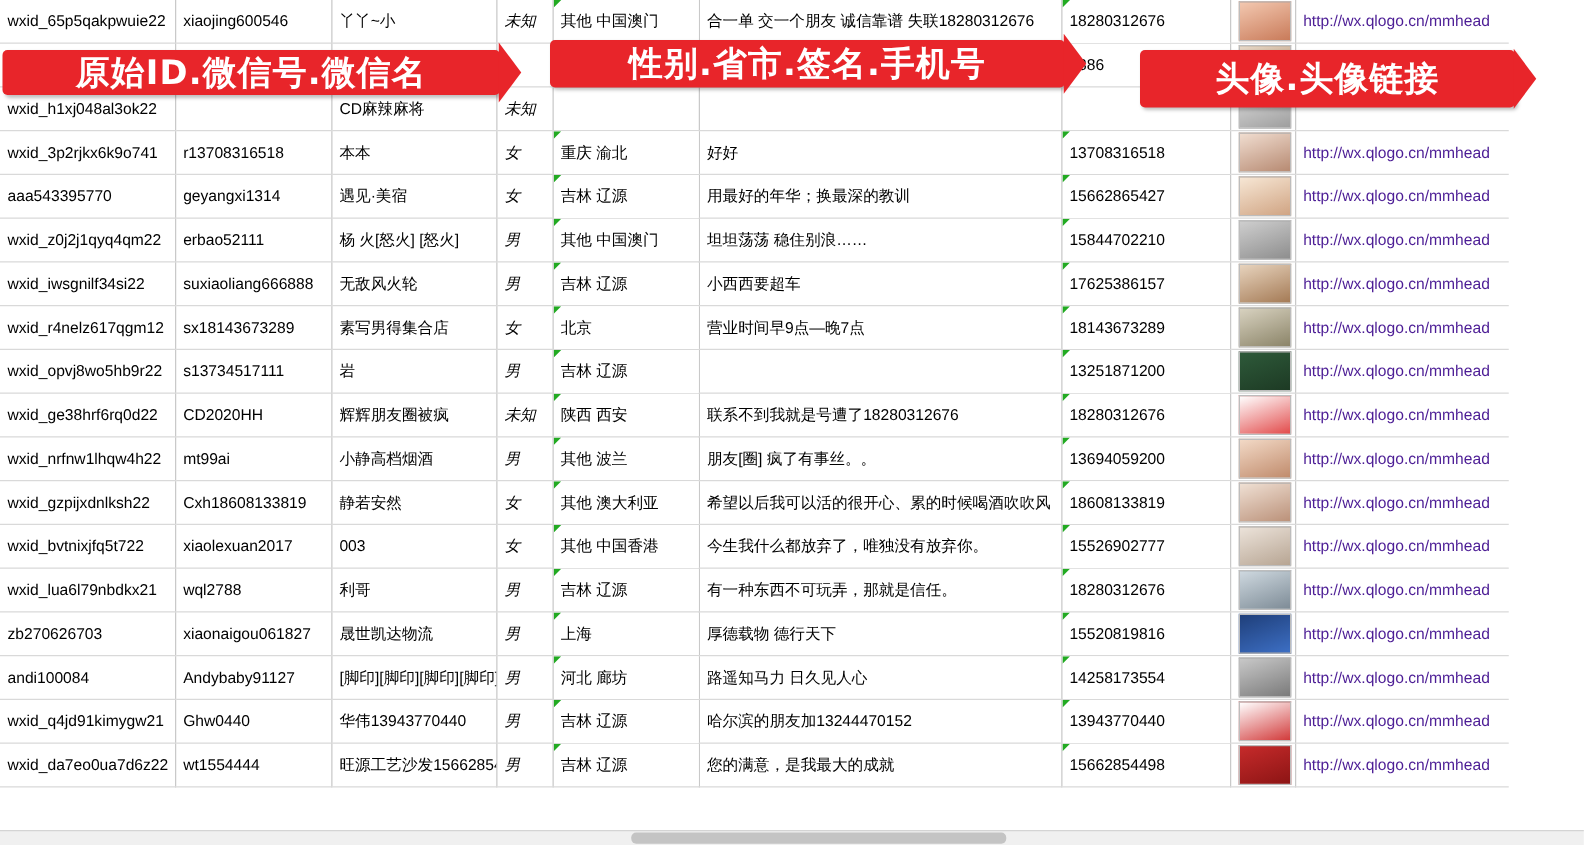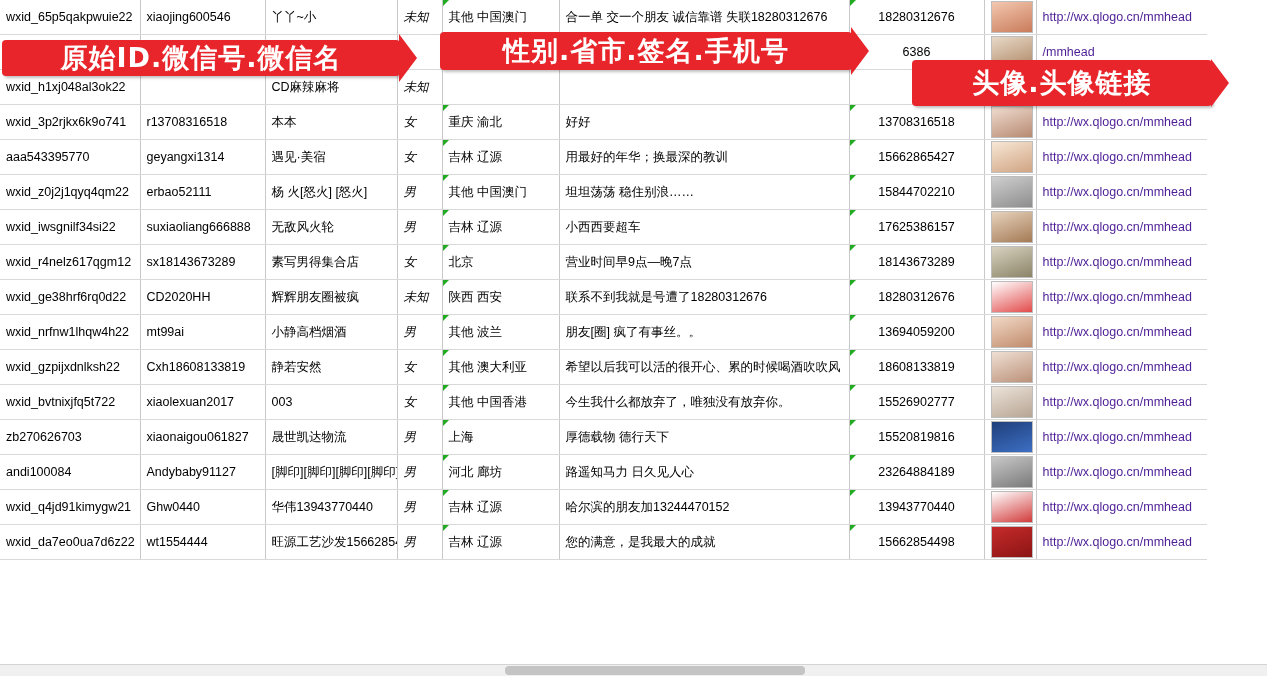--- a/index.html
+++ b/index.html
@@ -44,21 +44,21 @@
   col.c1 { width: 125px; }
   col.c2 { width: 132px; }
   col.c3 { width: 45px; }
   col.c4 { width: 117px; }
   col.c5 { width: 290px; }
   col.c6 { width: 135px; }
   col.c7 { width: 52px; }
   col.c8 { width: 231px; }
 
   td.gender { text-align: left; font-style: italic; }
-  td.phone { text-align: center; padding-left: 8px; }
+  td.phone { text-align: left; padding-left: 8px; }
   td.avatar { padding: 0; text-align: center; }
   td.link { color: #4c1d95; }
 
   
   .mark {
     position: relative;
     margin-top: 48px;
   }
   .mark::before {
     content: "";
@@ -104,21 +104,21 @@
     position: absolute;
     right: -17px;
     top: 50%;
     transform: translateY(-50%);
     border-left: 18px solid #e8252a;
     border-top: 24px solid transparent;
     border-bottom: 24px solid transparent;
   }
   #banner1 { left: 2px;   top: 40px; width: 398px; height: 36px; }
   #banner2 { left: 440px; top: 32px; width: 412px; height: 38px; }
-  #banner3 { left: 912px; top: 40px; width: 300px; height: 46px; margin-top: 20px; }
+  #banner3 { left: 912px; top: 40px; width: 300px; height: 46px; }
 
   
   #hscroll {
     position: absolute;
     left: 0;
     bottom: 0;
     width: 1267px;
     height: 11px;
     background: #f0f0f0;
     border-top: 1px solid #d4d4d4;
@@ -248,20 +248,33 @@
           <td class="gender">女</td>
           <td class=" mark">北京</td>
           <td class="">营业时间早9点—晚7点</td>
           <td class="phone mark">18143673289</td>
           <td class="avatar">
             <span class="avatar-box" style="background: linear-gradient(160deg, rgb(216, 210, 192), rgb(139, 132, 104));"></span>
           </td>
           <td class="link">http://wx.qlogo.cn/mmhead</td>
         </tr>
         <tr>
+          <td class="">wxid_opvj8wo5hb9r22</td>
+          <td class="">s13734517111</td>
+          <td class="">岩</td>
+          <td class="gender">男</td>
+          <td class=" mark">吉林 辽源</td>
+          <td class=""></td>
+          <td class="phone mark">13251871200</td>
+          <td class="avatar">
+            <span class="avatar-box" style="background: linear-gradient(160deg, rgb(46, 90, 58), rgb(29, 58, 36));"></span>
+          </td>
+          <td class="link">http://wx.qlogo.cn/mmhead</td>
+        </tr>
+        <tr>
           <td class="">wxid_ge38hrf6rq0d22</td>
           <td class="">CD2020HH</td>
           <td class="">辉辉朋友圈被疯</td>
           <td class="gender">未知</td>
           <td class=" mark">陕西 西安</td>
           <td class="">联系不到我就是号遭了18280312676</td>
           <td class="phone mark">18280312676</td>
           <td class="avatar">
             <span class="avatar-box" style="background: linear-gradient(160deg, rgb(255, 255, 255), rgb(226, 75, 75));"></span>
           </td>
@@ -300,40 +313,53 @@
           <td class="gender">女</td>
           <td class=" mark">其他 中国香港</td>
           <td class="">今生我什么都放弃了，唯独没有放弃你。</td>
           <td class="phone mark">15526902777</td>
           <td class="avatar">
             <span class="avatar-box" style="background: linear-gradient(160deg, rgb(236, 227, 218), rgb(183, 165, 147));"></span>
           </td>
           <td class="link">http://wx.qlogo.cn/mmhead</td>
         </tr>
         <tr>
+          <td class="">wxid_lua6l79nbdkx21</td>
+          <td class="">wql2788</td>
+          <td class="">利哥</td>
+          <td class="gender">男</td>
+          <td class=" mark">吉林 辽源</td>
+          <td class="">有一种东西不可玩弄，那就是信任。</td>
+          <td class="phone mark">18280312676</td>
+          <td class="avatar">
+            <span class="avatar-box" style="background: linear-gradient(160deg, rgb(207, 217, 224), rgb(125, 139, 150));"></span>
+          </td>
+          <td class="link">http://wx.qlogo.cn/mmhead</td>
+        </tr>
+        <tr>
           <td class="">zb270626703</td>
           <td class="">xiaonaigou061827</td>
           <td class="">晟世凯达物流</td>
           <td class="gender">男</td>
           <td class=" mark">上海</td>
           <td class="">厚德载物 德行天下</td>
           <td class="phone mark">15520819816</td>
           <td class="avatar">
             <span class="avatar-box" style="background: linear-gradient(160deg, rgb(31, 63, 122), rgb(61, 111, 196));"></span>
           </td>
           <td class="link">http://wx.qlogo.cn/mmhead</td>
         </tr>
         <tr>
           <td class="">andi100084</td>
           <td class="">Andybaby91127</td>
           <td class="">[脚印][脚印][脚印][脚印]</td>
           <td class="gender">男</td>
           <td class=" mark">河北 廊坊</td>
           <td class="">路遥知马力 日久见人心</td>
-          <td class="phone mark">23264884189</td>
+          <td class="phone mark">14258173554</td>
           <td class="avatar">
             <span class="avatar-box" style="background: linear-gradient(160deg, rgb(200, 200, 200), rgb(122, 122, 122));"></span>
           </td>
           <td class="link">http://wx.qlogo.cn/mmhead</td>
         </tr>
         <tr>
           <td class="">wxid_q4jd91kimygw21</td>
           <td class="">Ghw0440</td>
           <td class="">华伟13943770440</td>
           <td class="gender">男</td>

